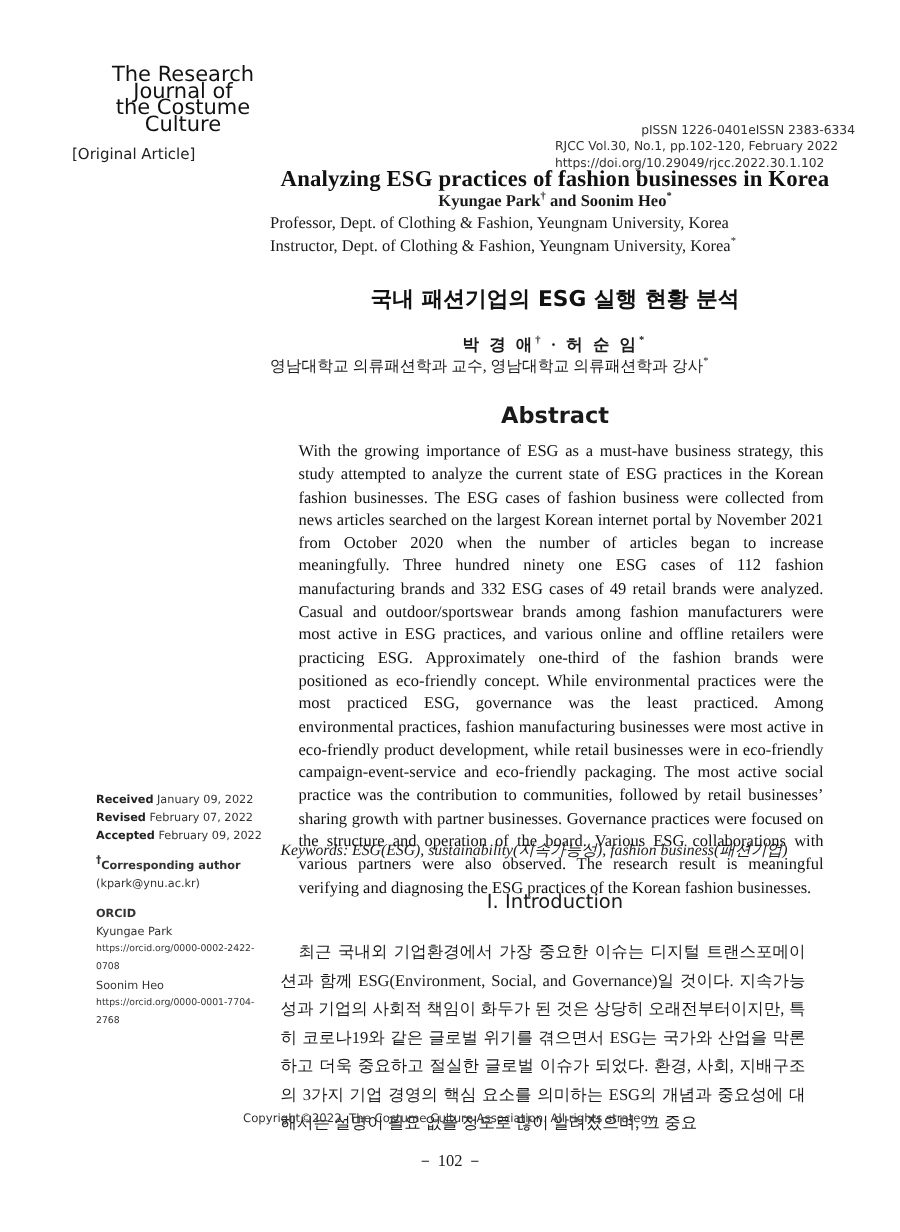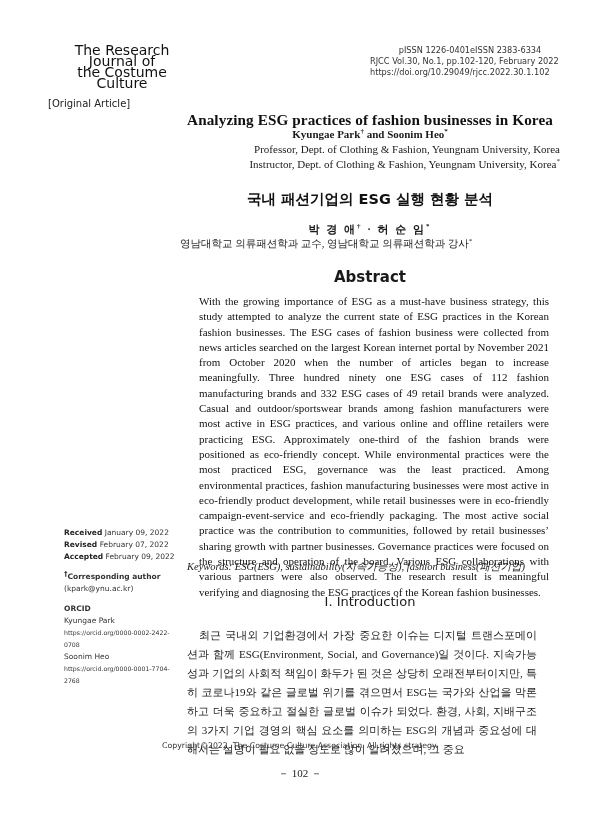--- a/index.html
+++ b/index.html
@@ -3,26 +3,26 @@
 <meta charset="utf-8">
 <style>
   html, body { margin:0; padding:0; }
   body { width:600px; height:821px; background:#fff; position:relative; overflow:hidden; color:#1a1a1a; }
   .sans { font-family:"DejaVu Sans","Liberation Sans",sans-serif; }
   .serif { font-family:"Liberation Serif","DejaVu Serif",serif; }
   .abs { position:absolute; }
 
   .journal { left:64px; top:45px; width:116px; text-align:center; font-size:14px; line-height:11px; color:#111; }
   .meta { left:370px; top:45px; width:200px; font-size:8.2px; line-height:11px; color:#333; }
-  .meta .row1 { display:flex; justify-content:center; }
+  .meta .row1 { display:flex; justify-content:flex-end;margin-top:36px; }
   .orig { left:48px; top:98px; font-size:10px; color:#222; }
 
   .title { left:180px; top:96px; width:380px; text-align:center; font-size:15.2px; font-weight:bold; color:#111; letter-spacing:0.1px;margin-top:15px; }
   .authors { left:180px; top:128px; width:380px; text-align:center; font-size:11px; font-weight:bold; }
-  .affil { left:180px; top:142px; width:380px; text-align:right; font-size:11px; line-height:15px; }
+  .affil { left:180px; top:142px; width:380px; text-align:left; font-size:11px; line-height:15px; }
   sup { font-size:7px; vertical-align:super; line-height:0; }
 
   .ktitle { left:180px; top:190px; width:380px; text-align:center; font-size:14.5px; font-weight:bold; color:#111; }
   .kauthors { left:180px; top:222px; width:380px; text-align:center; font-size:11px; font-weight:bold; letter-spacing:2px; }
   .kaffil { left:180px; top:237px; width:380px; text-align:left; font-size:10.5px; }
 
   .abstract-h { left:180px; top:268px; width:380px; text-align:center; font-size:15px; font-weight:bold; }
   .abstract { left:187px; top:294px; width:350px; font-size:11px; line-height:15.3px; text-align:justify; color:#111;margin-left:12px; }
   .keywords { left:187px; top:560px; width:360px; font-size:10.5px; font-style:italic; }
 

